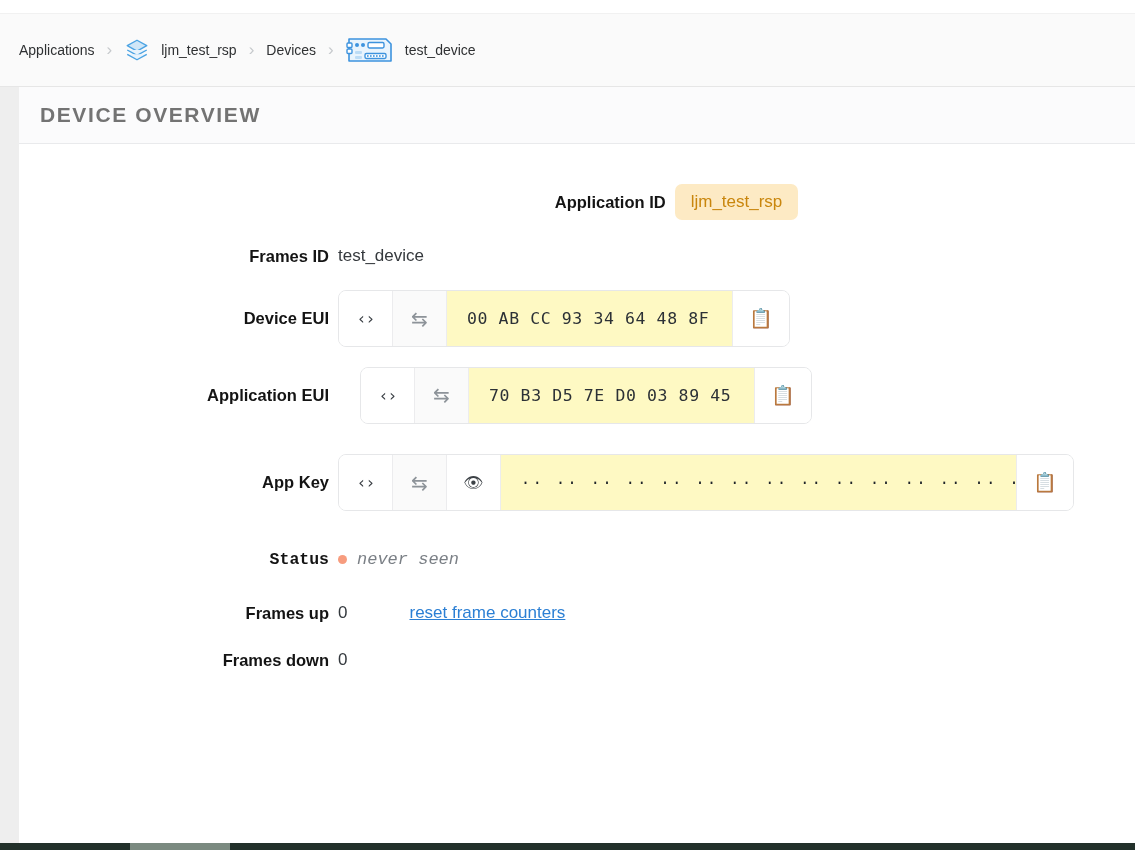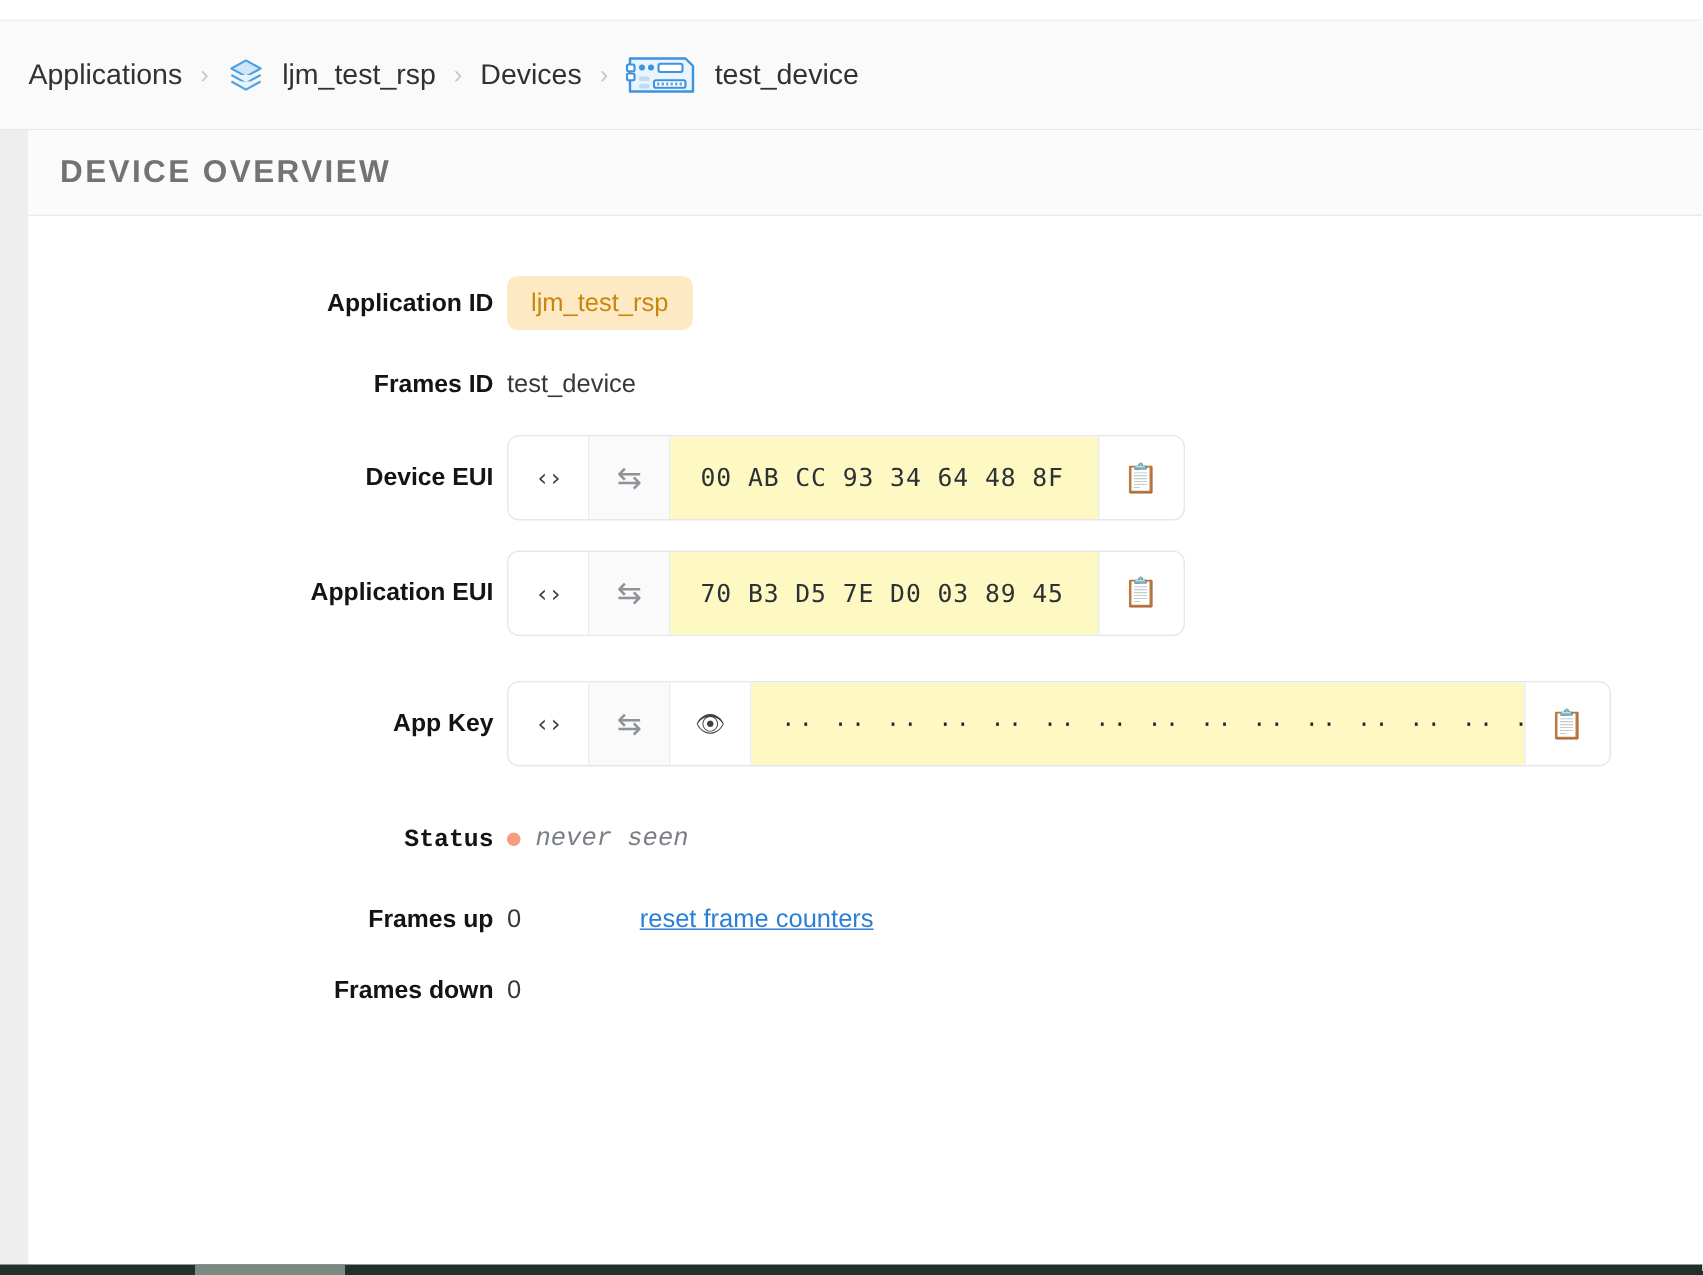--- a/index.html
+++ b/index.html
@@ -38,21 +38,21 @@
     border-bottom: 1px solid #e6e6e6;
     box-sizing: border-box;
     display: flex;
     align-items: center;
     padding-left: 19px;
   }
   .crumb {
     display: flex;
     align-items: center;
     gap: 11px;
-    font-size: 19px;
+    font-size: 14px;
     color: #2f3133;
     line-height: 1;
     white-space: nowrap;
   }
   .crumb-link {
     color: #2f3133;
     text-decoration: none;
     cursor: pointer;
   }
   .crumb-sep {
@@ -114,25 +114,25 @@
     color: #141414;
     box-sizing: border-box;
   }
   .row-value {
     display: flex;
     align-items: center;
     font-size: 16.5px;
     color: #33383d;
   }
 
-  .r-appid   { height: 60px; }
+  .r-appid   { height: 60px; justify-content: center; }
   .r-devid   { height: 48px; }
   .r-act     { height: 104px; }
   .r-deveui  { height: 77px; }
-  .r-appeui  { height: 76px; }
+  .r-appeui  { height: 76px; gap: 22px; }
   .r-appkey  { height: 99px; }
   .r-status  { height: 54px; font-family: Liberation Mono, monospace; }
   .r-fup     { height: 54px; }
   .r-fdown   { height: 40px; }
 
   
   .badge-app {
     background: #fdeac4;
     color: #c9860d;
     border-radius: 7px;
@@ -245,21 +245,21 @@
   }
 
   .count-val {
     font-size: 17px;
     color: #33383d;
   }
   .reset-link {
     color: #2b7fd4;
     text-decoration: underline;
     font-size: 17px;
-    margin-left: 31px;
+    margin-left: 14px;
     cursor: pointer;
     padding-left: 48px;
   }
 
   
   .taskbar {
     position: absolute;
     left: 0;
     top: 843px;
     width: 1135px;

